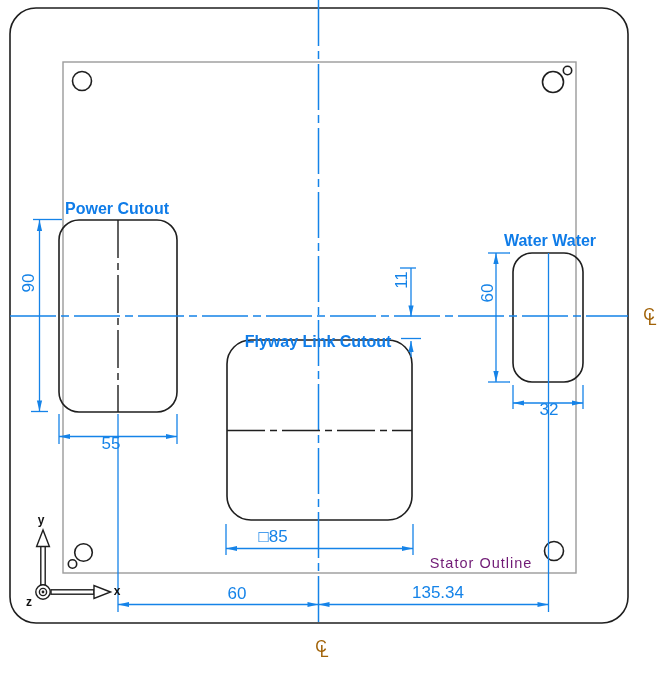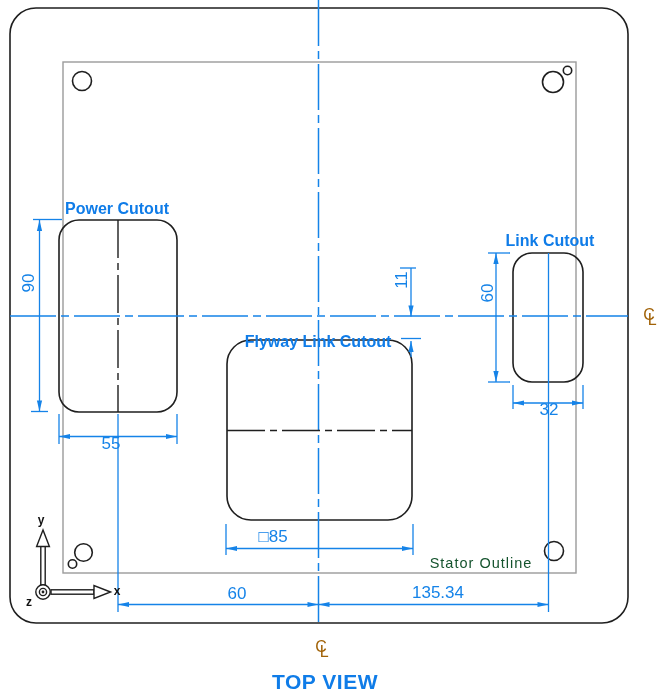--- a/index.html
+++ b/index.html
@@ -13,21 +13,21 @@
   .g{stroke:#9b9b9b;stroke-width:1.4;fill:none;}
   .b{stroke:#1583e8;stroke-width:1.3;fill:none;}
   .clb{stroke:#1583e8;stroke-width:1.5;fill:none;stroke-dasharray:46 5 8 5;}
   .clk{stroke:#1f1f1f;stroke-width:1.4;fill:none;stroke-dasharray:38 5 7 5;}
   .tri{stroke:#1f1f1f;stroke-width:1.4;fill:#fff;}
   
   .txt{position:absolute;transform:translate(-50%,-50%);white-space:nowrap;line-height:1;}
   .rot{transform:translate(-50%,-50%) rotate(-90deg);}
   .dim{color:#1583e8;font-size:17px;font-weight:400;}
   .lbl{color:#0f7ce8;font-size:16px;font-weight:bold;}
-  .muted{color:#14532d;font-size:14.5px;letter-spacing:1px;}
+  .muted{color:#701a75;font-size:14.5px;letter-spacing:1px;}
   .title{color:#0f7ce8;font-size:21px;font-weight:bold;letter-spacing:0.5px;}
   .axis{color:#111;font-size:12px;font-weight:bold;}
   .cl{color:#a16207;font-size:16px;font-weight:400;}
   .cl .l{display:inline-block;margin-left:-7px;transform:translateY(5px);}
 </style>
 </head>
 <body>
 
 <div class="canvas">
 
@@ -93,34 +93,33 @@
       <rect class="tri" x="51" y="589.8" width="43" height="4.4"></rect>
       <polygon class="tri" points="110.5,592 94,585.6 94,598.4"></polygon>
       <circle class="tri" cx="43" cy="592" r="7.2"></circle>
       <circle class="tri" cx="43" cy="592" r="3.6"></circle>
       <circle cx="43" cy="592" r="1.4" fill="#1f1f1f"></circle>
     </g>
   </svg>
 
   <div class="txt lbl" style="left:117px;top:209px;">Power Cutout</div>
   <div class="txt lbl" style="left:318px;top:329px;margin-top:13px;">Flyway Link Cutout</div>
-  <div class="txt lbl" style="left:550px;top:241px;">Link Cutout</div>
+  <div class="txt lbl" style="left:550px;top:241px;">Water Water</div>
   <div class="txt muted" style="left:481px;top:563px;">Stator Outline</div>
 
   <div class="txt dim rot" style="left:28px;top:283px;">90</div>
   <div class="txt dim" style="left:111px;top:424px;margin-top:19px;">55</div>
   <div class="txt dim rot" style="left:401px;top:280px;">11</div>
   <div class="txt dim rot" style="left:487px;top:293px;">60</div>
   <div class="txt dim" style="left:549px;top:409px;">32</div>
   <div class="txt dim" style="left:273px;top:536px;">□85</div>
   <div class="txt dim" style="left:237px;top:593px;">60</div>
   <div class="txt dim" style="left:438px;top:592px;">135.34</div>
 
   <div class="txt cl" style="left:650px;top:315px;"><span>C</span><span class="l">L</span></div>
   <div class="txt cl" style="left:322px;top:647px;"><span>C</span><span class="l">L</span></div>
 
   <div class="txt axis" style="left:41px;top:520px;">y</div>
   <div class="txt axis" style="left:117px;top:591px;">x</div>
   <div class="txt axis" style="left:29px;top:602px;">z</div>
 
-  <div class="txt title" style="left:325px;top:681px;">TOP VIEW</div>
 
 </div>
 
 </body></html>

